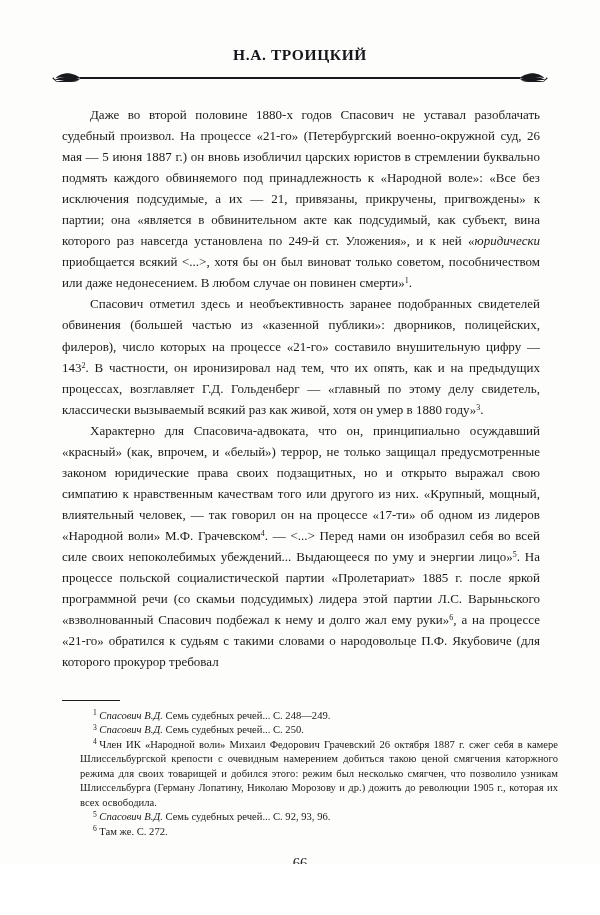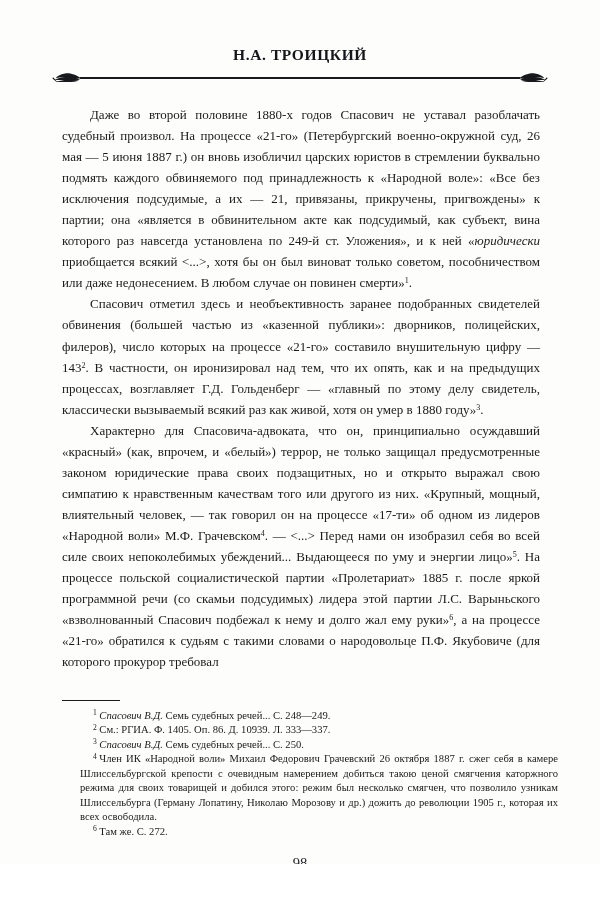--- a/index.html
+++ b/index.html
@@ -152,21 +152,21 @@
   <div class="body-text">
       <p>Даже во второй половине 1880-х годов Спасович не уставал разоблачать судебный произвол. На процессе «21-го» (Петербургский военно-окружной суд, 26 мая — 5 июня 1887 г.) он вновь изобличил царских юристов в стремлении буквально подмять каждого обвиняемого под принадлежность к «Народной воле»: «Все без исключения подсудимые, а их — 21, привязаны, прикручены, пригвождены» к партии; она «является в обвинительном акте как подсудимый, как субъект, вина которого раз навсегда установлена по 249-й ст. Уложения», и к ней «<i>юридически</i> приобщается всякий &lt;...&gt;, хотя бы он был виноват только советом, пособничеством или даже недонесением. В любом случае он повинен смерти»<sup>1</sup>.</p>
       <p>Спасович отметил здесь и необъективность заранее подобранных свидетелей обвинения (большей частью из «казенной публики»: дворников, полицейских, филеров), число которых на процессе «21-го» составило внушительную цифру — 143<sup>2</sup>. В частности, он иронизировал над тем, что их опять, как и на предыдущих процессах, возглавляет Г.Д. Гольденберг — «главный по этому делу свидетель, классически вызываемый всякий раз как живой, хотя он умер в 1880 году»<sup>3</sup>.</p>
       <p>Характерно для Спасовича-адвоката, что он, принципиально осуждавший «красный» (как, впрочем, и «белый») террор, не только защищал предусмотренные законом юридические права своих подзащитных, но и открыто выражал свою симпатию к нравственным качествам того или другого из них. «Крупный, мощный, влиятельный человек, — так говорил он на процессе «17-ти» об одном из лидеров «Народной воли» М.Ф. Грачевском<sup>4</sup>. — &lt;...&gt; Перед нами он изобразил себя во всей силе своих непоколебимых убеждений... Выдающееся по уму и энергии лицо»<sup>5</sup>. На процессе польской социалистической партии «Пролетариат» 1885 г. после яркой программной речи (со скамьи подсудимых) лидера этой партии Л.С. Варыньского «взволнованный Спасович подбежал к нему и долго жал ему руки»<sup>6</sup>, а на процессе «21-го» обратился к судьям с такими словами о народовольце П.Ф. Якубовиче (для которого прокурор требовал</p>
     </div>
 
   <div class="footnote-rule"></div>
 
   <div class="footnotes">
       <p><span class="fn-mark">1</span><i>Спасович В.Д.</i> Семь судебных речей... С. 248—249.</p>
-      <p><span class="fn-mark">2</span>См.: РГИА. Ф. 1405. Оп. 86. Д. 10939. Л. 333—337.</p>
       <p><span class="fn-mark">3</span><i>Спасович В.Д.</i> Семь судебных речей... С. 250.</p>
       <p><span class="fn-mark">4</span>Член ИК «Народной воли» Михаил Федорович Грачевский 26 октября 1887 г. сжег себя в камере Шлиссельбургской крепости с очевидным намерением добиться такою ценой смягчения каторжного режима для своих товарищей и добился этого: режим был несколько смягчен, что позволило узникам Шлиссельбурга (Герману Лопатину, Николаю Морозову и др.) дожить до революции 1905 г., которая их всех освободила.</p>
+      <p><span class="fn-mark">5</span><i>Спасович В.Д.</i> Семь судебных речей... С. 92, 93, 96.</p>
       <p><span class="fn-mark">6</span>Там же. С. 272.</p>
     </div>
 
-  <div class="folio">98</div>
+  <div class="folio">66</div>
 
 </div>
 
 </body></html>

